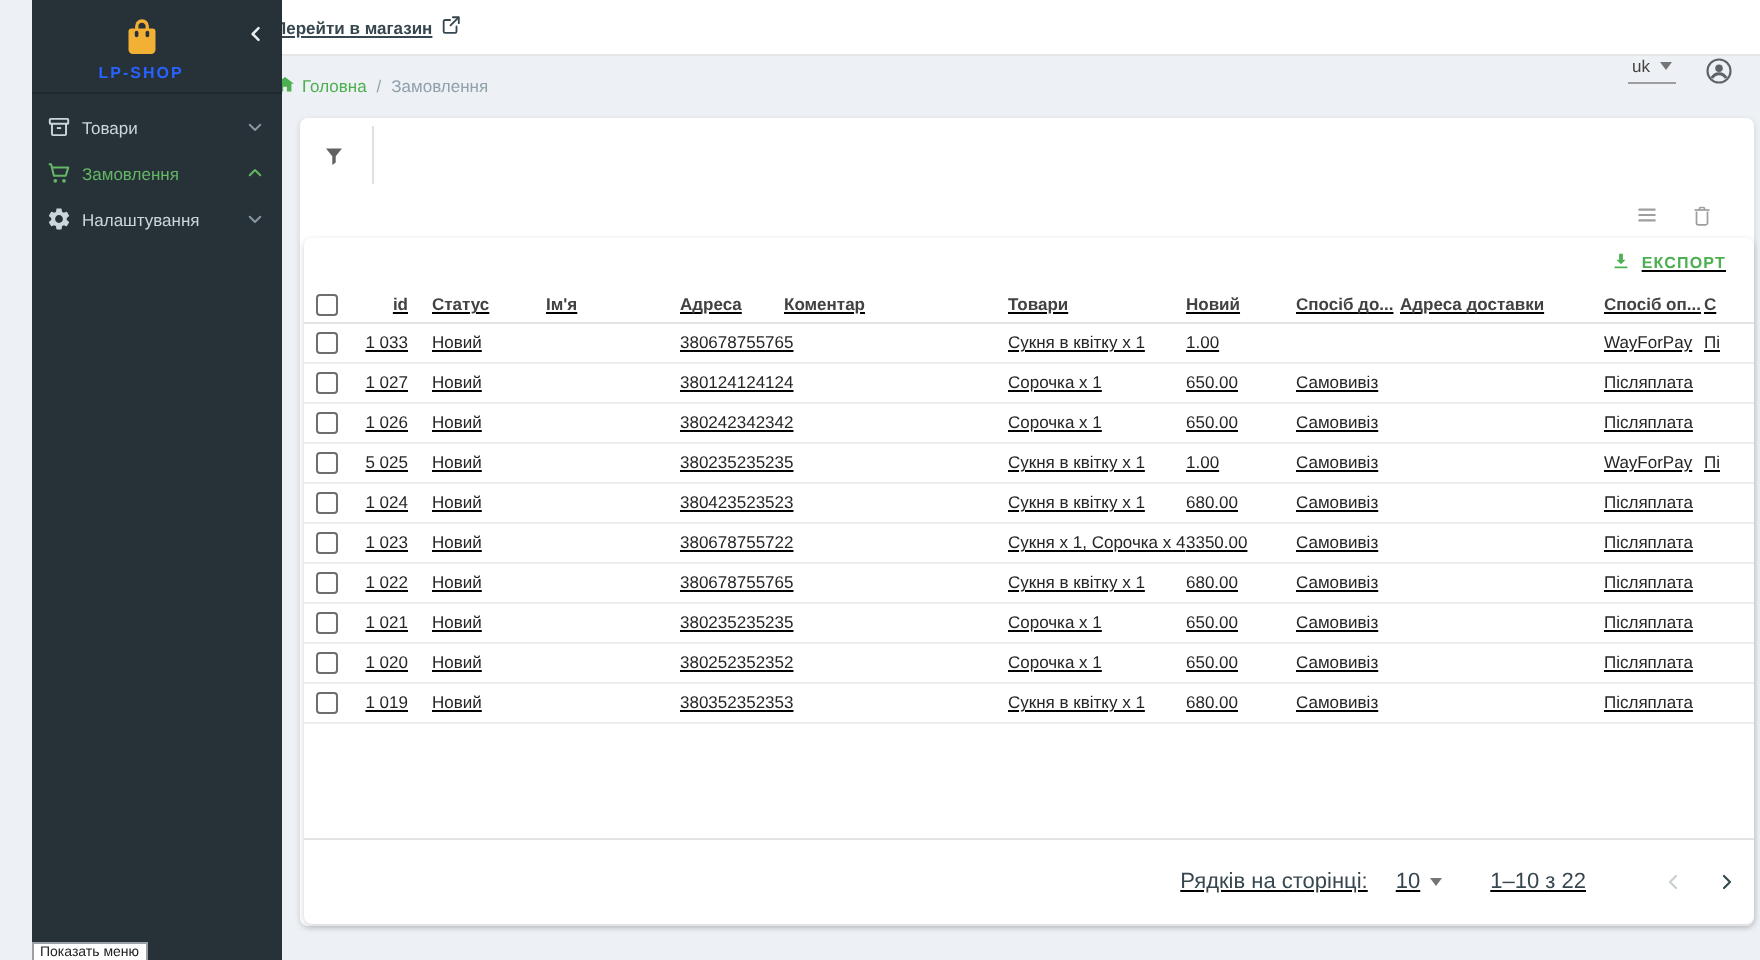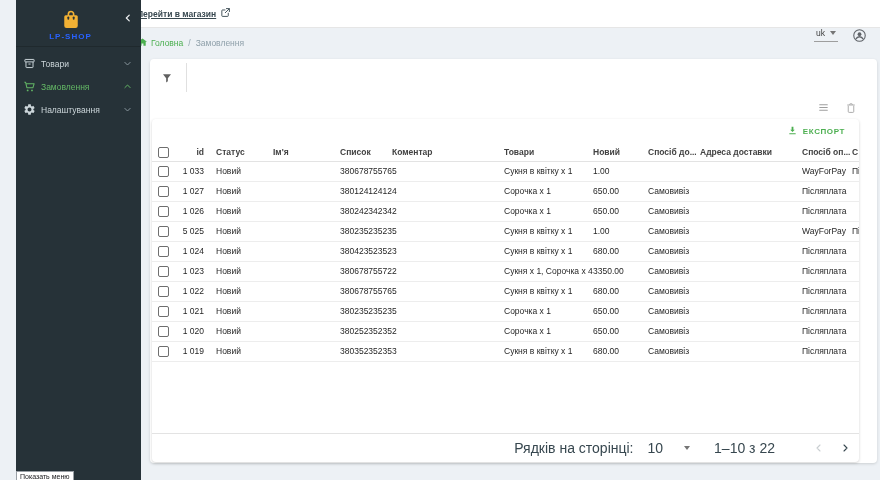--- a/index.html
+++ b/index.html
@@ -56,40 +56,40 @@
   .content{padding:1px 3px 0 25px;}
   .outer-card{background:#fff;border-radius:4px;height:404px;
     box-shadow:0 1px 3px rgba(0,0,0,.14);position:relative;}
   .filter-bar{height:37px;display:flex;align-items:center;padding-left:11px;}
   .v-divider{width:1px;height:29px;background:#e0e0e0;margin-left:13px;}
   .filter-btn{display:flex;cursor:pointer;}
   .actions-bar{height:23px;display:flex;justify-content:flex-end;align-items:center;
     gap:15px;padding-right:20px;}
   .action-icon{display:flex;cursor:pointer;}
 
-  .table-card{margin:0 18px 0 2px;height:343px;background:#fff;border-radius:4px;
-    box-shadow:0 1px 3px rgba(0,0,0,.18);display:flex;flex-direction:column;overflow:hidden;}
+  .table-card{margin:0 0 0 2px;height:343px;background:#fff;border-radius:4px;
+    box-shadow:0 1px 3px rgba(0,0,0,.18);display:flex;flex-direction:column;overflow:hidden;text-decoration:underline;}
   .export-bar{height:25px;display:flex;justify-content:flex-end;align-items:center;
     padding-right:14px;flex:none;}
   .export-btn{display:flex;gap:5px;align-items:center;color:var(--accent);
     font-size:8px;font-weight:bold;letter-spacing:.6px;background:none;border:none;cursor:pointer;}
   .table-wrap{flex:none;overflow:hidden;width:100%;}
   table{border-collapse:collapse;table-layout:fixed;width:734px;}
   th{height:17px;font-size:8.5px;color:#424242;text-align:left;padding:0 6px;
     border-bottom:1px solid #e3e3e3;font-weight:bold;white-space:nowrap;overflow:visible;}
   td{height:20px;font-size:8.5px;color:#262626;padding:0 6px;
     border-bottom:1px solid #ededed;white-space:nowrap;vertical-align:middle;}
   .al-r{text-align:right;}
   .cb-cell{padding:0 0 0 6px;}
   .checkbox{width:11px;height:11px;border:1.5px solid #6e6e6e;border-radius:2px;
     display:inline-block;vertical-align:middle;cursor:pointer;background:#fff;}
   .spacer{flex:1;}
-  .pagination{height:29px;border-top:1px solid #e3e3e3;display:flex;align-items:center;
-    justify-content:flex-end;font-size:14px;color:#37474f;padding-right:8px;flex:none;}
-  .rpp{display:flex;align-items:center;gap:21px;margin:0 24px 0 14px;cursor:pointer;}
+  .pagination{height:43px;border-top:1px solid #e3e3e3;display:flex;align-items:center;
+    justify-content:flex-end;font-size:11px;color:#37474f;padding-right:8px;flex:none;}
+  .rpp{display:flex;align-items:center;gap:5px;margin:0 24px 0 14px;cursor:pointer;}
   .pg-range{margin-right:24px;color:#37474f;}
   .pg-btn{display:flex;align-items:center;margin-left:14px;cursor:pointer;}
 </style>
 </head>
 <body>
 
 <div class="app">
 
   <aside class="sidebar">
     <div class="sidebar-header">
@@ -262,21 +262,21 @@
                   <col style="width: 102px;">
                   <col style="width: 50px;">
                   <col style="width: 40px;">
                 </colgroup>
                 <thead>
                   <tr>
                     <th class="cb-cell"><span class="checkbox"></span></th>
                     <th class="al-r">id</th>
                     <th>Статус</th>
                     <th>Ім'я</th>
-                    <th>Список</th>
+                    <th>Адреса</th>
                     <th>Коментар</th>
                     <th>Товари</th>
                     <th>Новий</th>
                     <th>Спосіб до...</th>
                     <th>Адреса доставки</th>
                     <th>Спосіб оп...</th>
                     <th>С</th>
                   </tr>
                 </thead>
                 <tbody>

